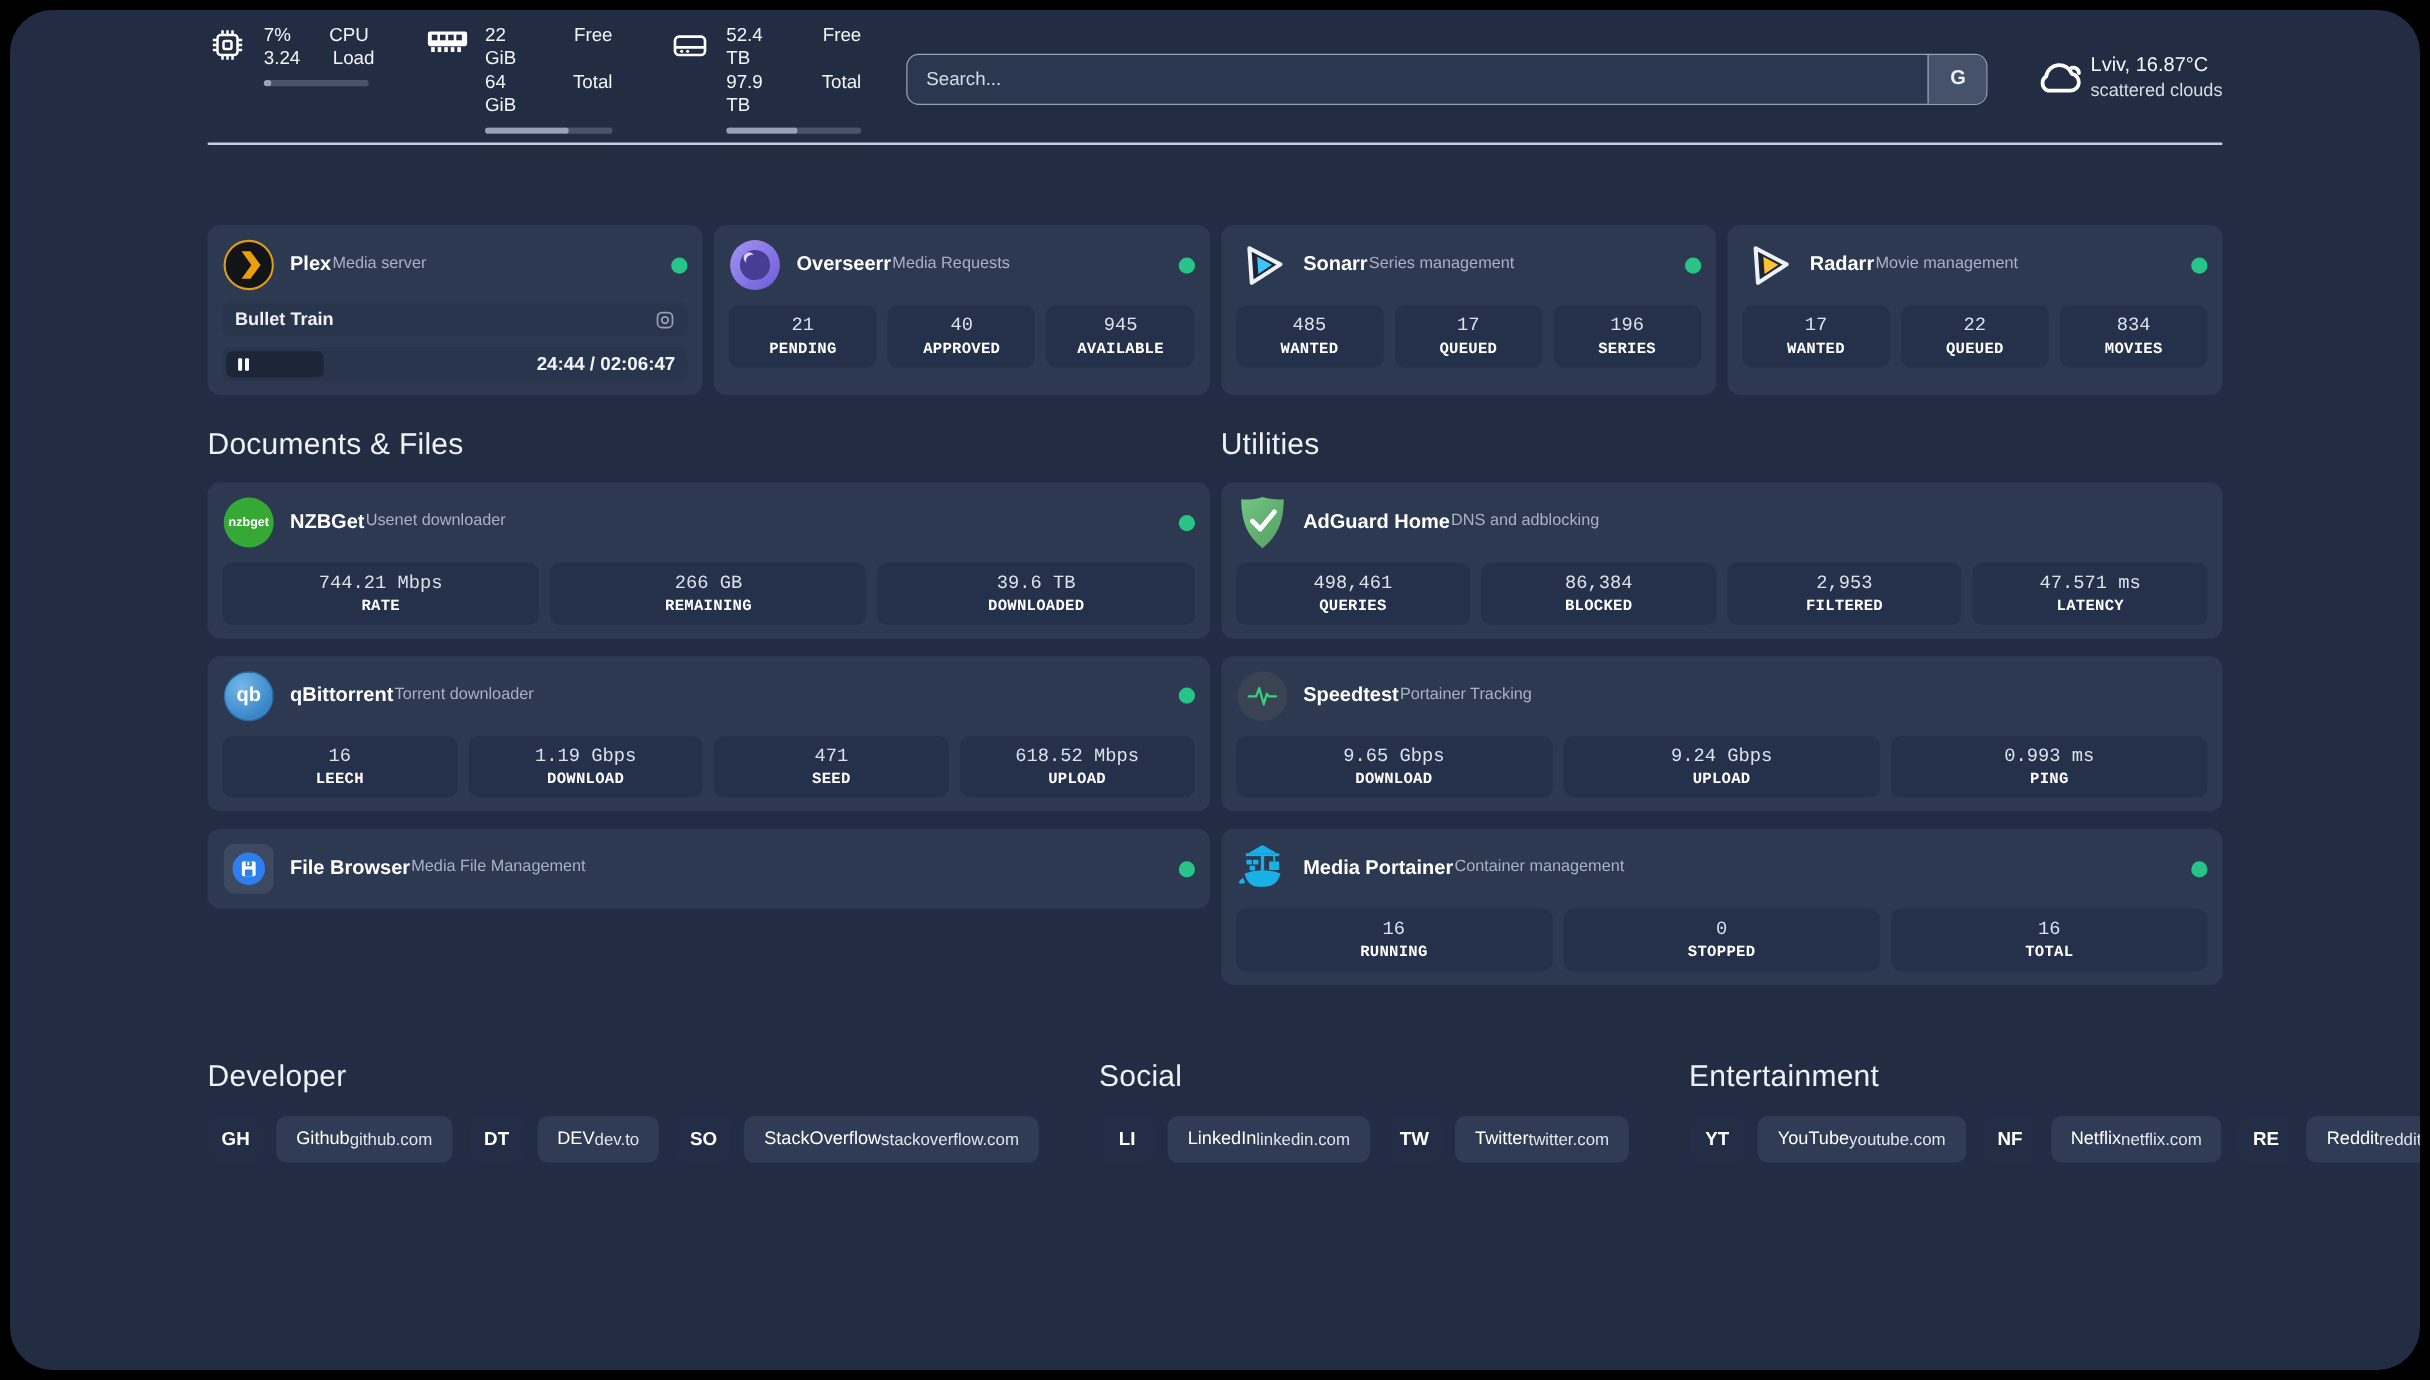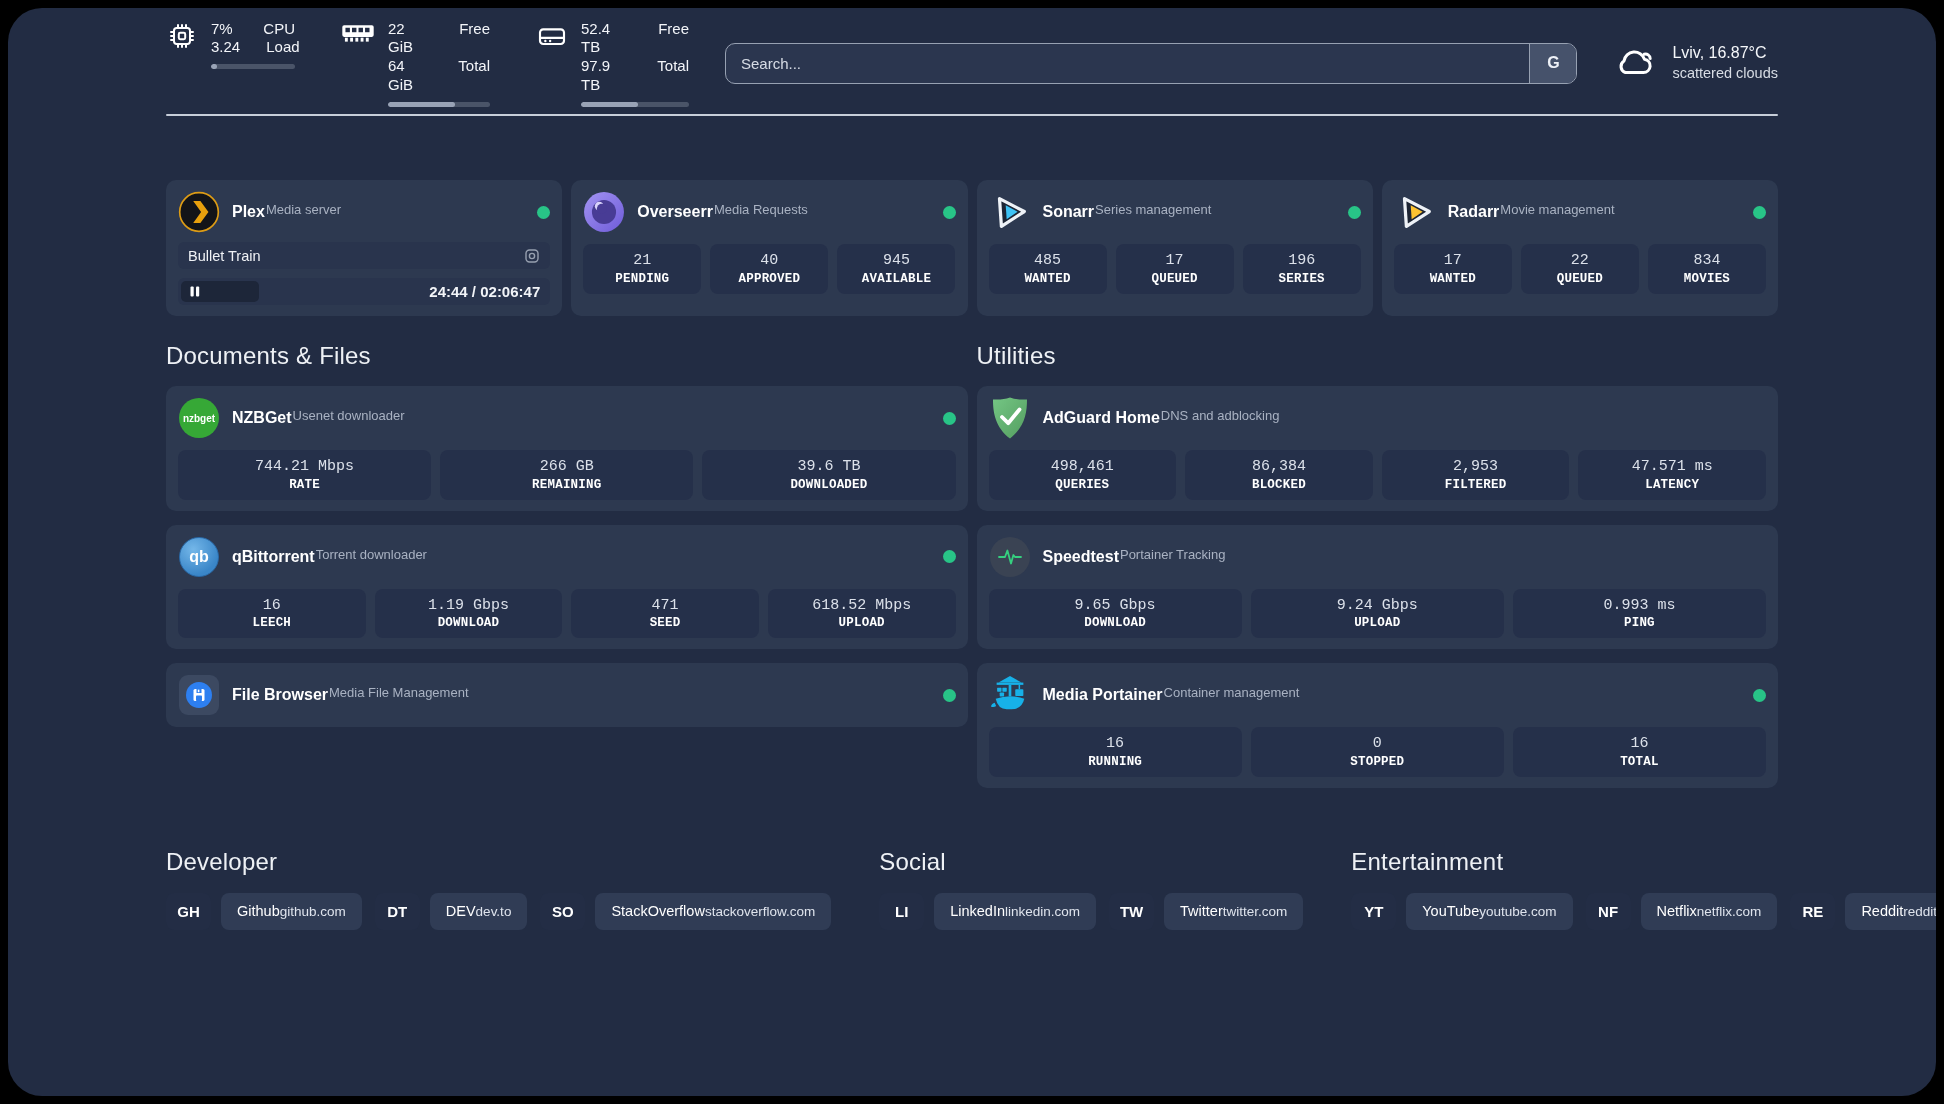--- a/index.html
+++ b/index.html
@@ -22,21 +22,21 @@
 
   .search-wrap { flex:1; margin:0 36px; height:41px; display:flex;
                  border:1.5px solid #97a1b2; border-radius:10px; background:#2b364f; overflow:hidden; }
   .search-input { flex:1; border:none; outline:none; background:transparent;
                   color:#e8ecf3; font-size:15px; padding:0 15px; font-family:inherit; }
   .search-input::placeholder { color:#dfe4ec; opacity:.95; }
   .g-btn { width:47px; background:#46526b; border-left:1.5px solid #97a1b2;
            display:flex; align-items:center; justify-content:center;
            color:#eef1f7; font-weight:bold; font-size:16px; cursor:pointer; }
 
-  .weather { display:flex; align-items:center; gap:13px; }
+  .weather { display:flex; align-items:center; }
   .w-loc { font-size:16px; color:#f5f7fa; line-height:1.3; }
   .w-cond { font-size:14.5px; color:#d8dde5; line-height:1.3; }
 
   .divider { margin-top:20px; height:2px; background:#c7ced9; border-radius:1px; }
 
   
   .section-title { font-size:24px; font-weight:500; color:#eef1f5; letter-spacing:.2px; }
   .media-section { margin-top:64px; }
   .media-grid { display:grid; grid-template-columns:repeat(4,1fr); gap:9px; margin-top:16px; }
 
@@ -49,21 +49,21 @@
   .dot { width:13px; height:13px; border-radius:50%; background:#28c487; margin-left:auto; flex:none; }
 
   .stat-row { display:flex; gap:9px; margin-top:11px; }
   .stat-box { flex:1; background:#25304a; border-radius:8px; padding:7px 4px 8px; text-align:center;font-family:Liberation Mono, monospace; }
   .stat-value { font-size:15px; color:#dce1ea; line-height:1.3; }
   .stat-label { font-size:12.5px; font-weight:700; color:#fff; margin-top:1px; letter-spacing:.2px; }
 
   
   .plex-row { margin-top:9px; background:#29344d; border-radius:6px; height:27px;
               display:flex; align-items:center; padding:0 10px; }
-  .plex-media-title { font-size:14.5px; font-weight:400; color:#f0f2f6; }
+  .plex-media-title { font-size:14.5px; font-weight:700; color:#f0f2f6; }
   .plex-row .right { margin-left:auto; display:flex; align-items:center; }
   .player-row { padding:0 3px; }
   .pause-pill { width:78px; height:21px; background:#1d2639; border-radius:5px;
                 display:flex; align-items:center; padding-left:9px; cursor:pointer; }
   .time { margin-left:auto; font-size:15px; font-weight:600; color:#f2f4f8; padding-right:7px; }
 
   .two-col { display:grid; grid-template-columns:1fr 1fr; gap:9px; margin-top:26px; align-items:start; }
   .col-cards { display:flex; flex-direction:column; gap:14px; margin-top:16px; }
 
   

